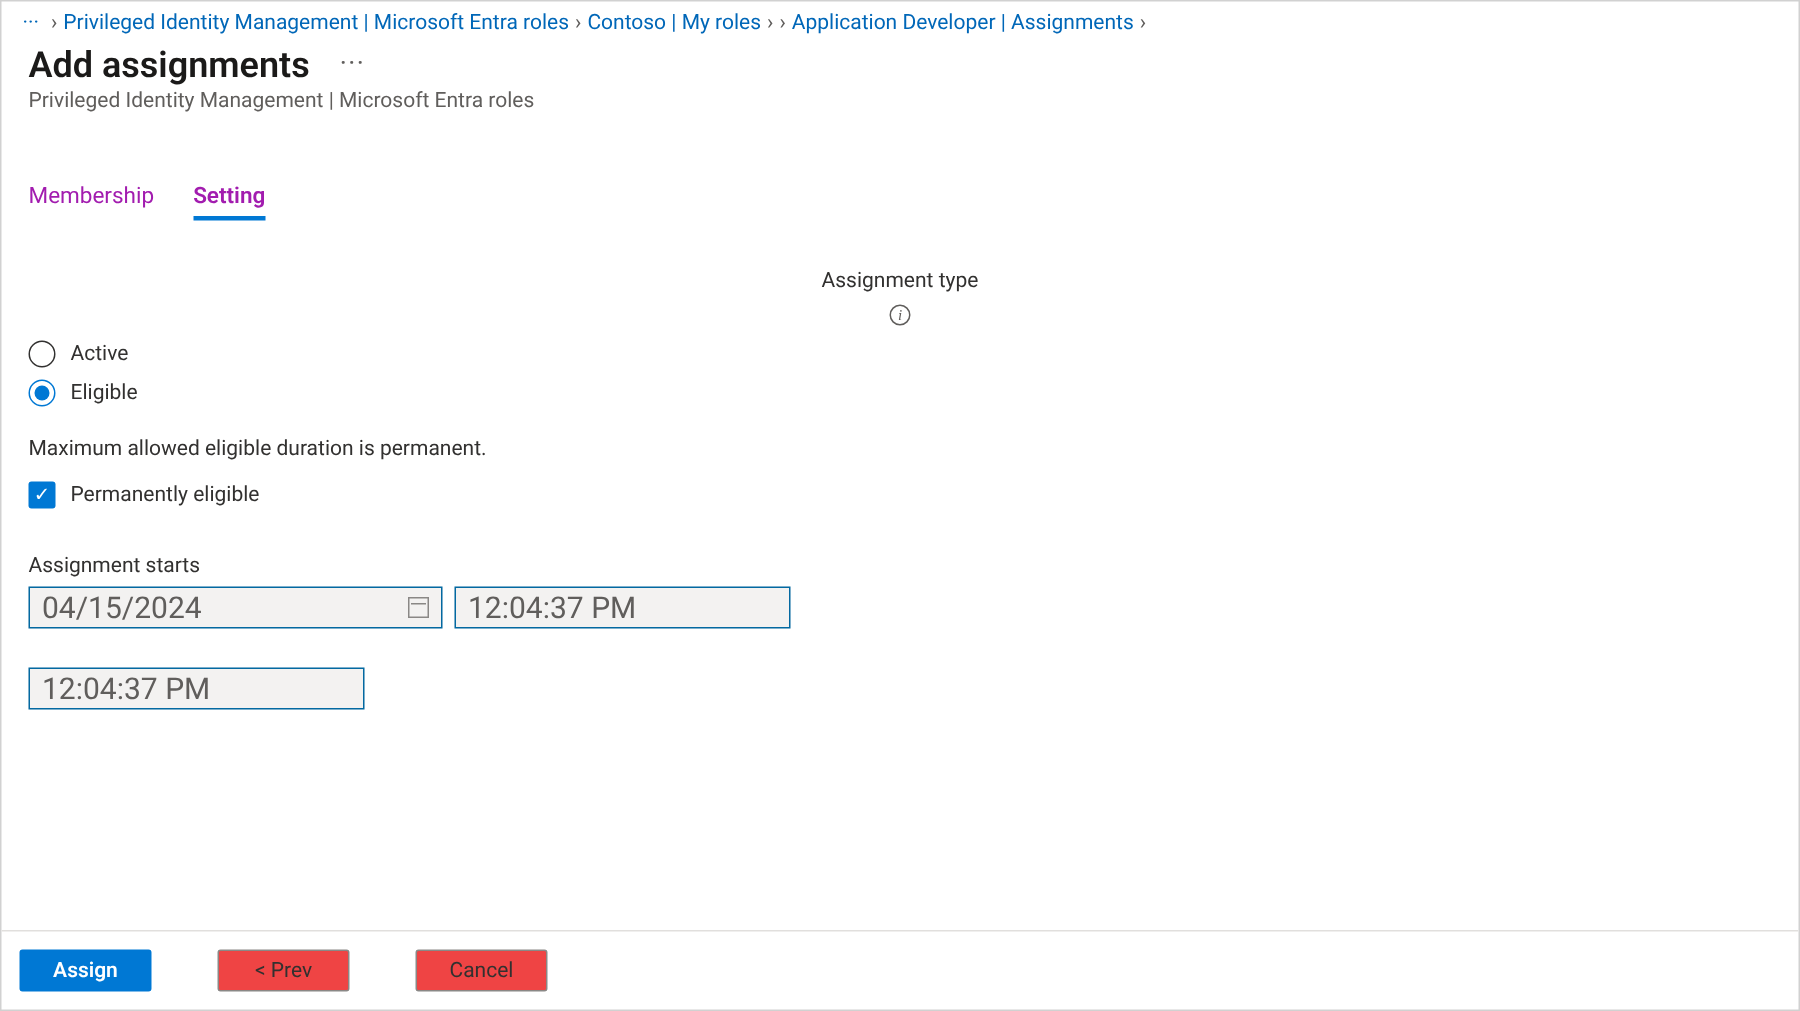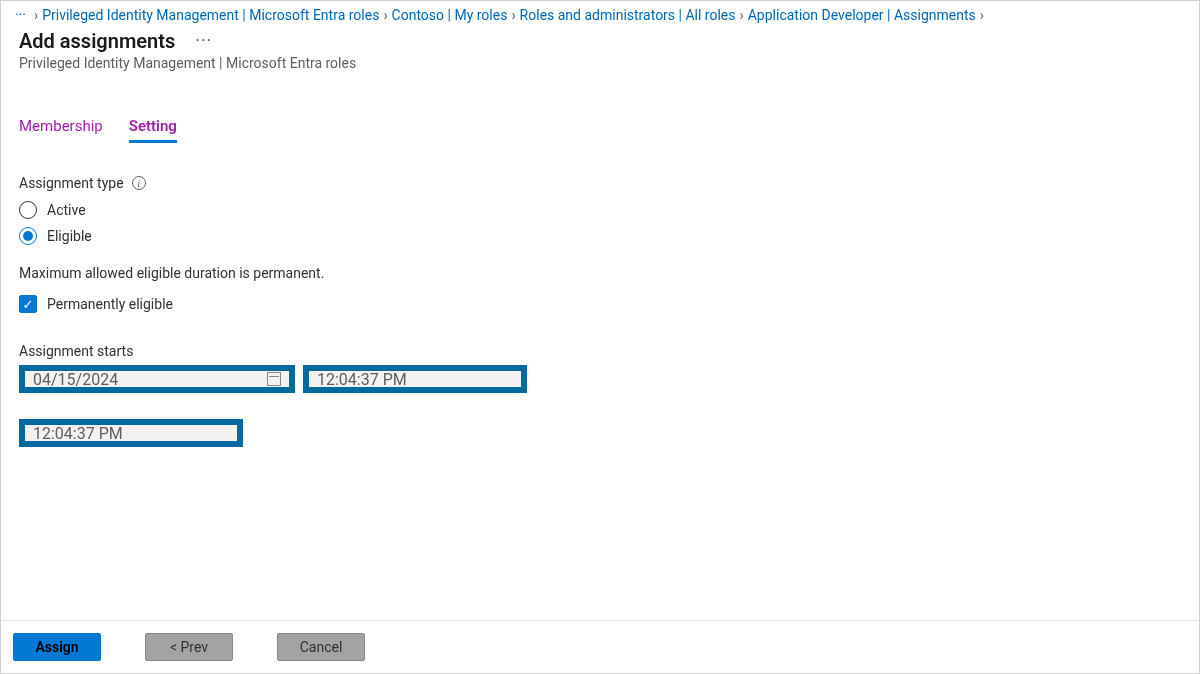--- a/index.html
+++ b/index.html
@@ -27,21 +27,21 @@
     .breadcrumb .ellipsis { color: #0067b8; padding: 0 4px; cursor: pointer; }
     .breadcrumb .sep { color: #605e5c; }
     .breadcrumb a { color: #0067b8; text-decoration: none; cursor: pointer; }
     .header-row {
       display: flex;
       align-items: center;
       padding: 4px 18px 0 18px;
       gap: 20px;
     }
     .page-title {
-      font-size: 20px;
+      font-size: 24px;
       font-weight: 600;
       color: #1b1a19;
     }
     .more-dots {
       font-size: 18px;
       color: #605e5c;
       letter-spacing: 1px;
       cursor: pointer;
       padding-bottom: 2px;
     }
@@ -78,20 +78,21 @@
       padding: 32px 18px 0 18px;
       flex: 1;
     }
     .field-label {
       display: flex;
       align-items: center;
       gap: 8px;
       color: #323130;
       font-size: 14px;
       margin-bottom: 10px;
+      flex-direction: column;
     }
     .info-icon {
       width: 14px; height: 14px;
       border: 1px solid #605e5c;
       border-radius: 50%;
       display: inline-flex;
       align-items: center;
       justify-content: center;
       font-size: 10px;
       color: #605e5c;
@@ -136,28 +137,28 @@
       display: inline-flex;
       align-items: center;
       justify-content: center;
       color: #fff;
       font-size: 13px;
     }
     .dt-group { margin-bottom: 26px; }
     .dt-label { margin-bottom: 6px; color: #323130; }
     .dt-row { display: flex; gap: 8px; }
     .date-input, .time-input {
-      border: 6px solid #0369a1;
+      border: 1px solid #0369a1;
       background: #f3f2f1;
       height: 28px;
       display: flex;
       align-items: center;
       padding: 0 8px;
       color: #605e5c;
-      font-size: 16px;
+      font-size: 20px;
     }
     .date-input { width: 276px; justify-content: space-between; }
     .time-input { width: 224px; }
     .cal-icon {
       width: 14px; height: 14px;
       display: inline-block;
       position: relative;
       border: 1px solid #8a8886;
     }
     .cal-icon::before {
@@ -179,41 +180,40 @@
       padding: 0 16px;
       font-size: 14px;
       border-radius: 2px;
       cursor: pointer;
       display: inline-flex;
       align-items: center;
       justify-content: center;
     }
     .btn.primary {
       background: #0078d4;
-      color: #000000;
+      color: #ffffff;
       border: 1px solid #0078d4;
       font-weight: 600;
     }
     .btn.secondary {
-      background: #a3a3a3;
+      background: #ef4444;
       color: #323130;
       border: 1px solid #8a8886;
     }
   </style>
 </head>
 <body>
 
 <div class="breadcrumb">
   <span class="ellipsis">···</span>
   <span class="sep">›</span>
   <a>Privileged Identity Management | Microsoft Entra roles</a>
   <span class="sep">›</span>
   <a>Contoso | My roles</a>
   <span class="sep">›</span>
-  <a>Roles and administrators | All roles</a>
   <span class="sep">›</span>
   <a>Application Developer | Assignments</a>
   <span class="sep">›</span>
 </div>
 
 <div class="header-row">
   <h1 class="page-title">Add assignments</h1>
   <span class="more-dots">···</span>
 </div>
 <div class="subtitle">Privileged Identity Management | Microsoft Entra roles</div>

